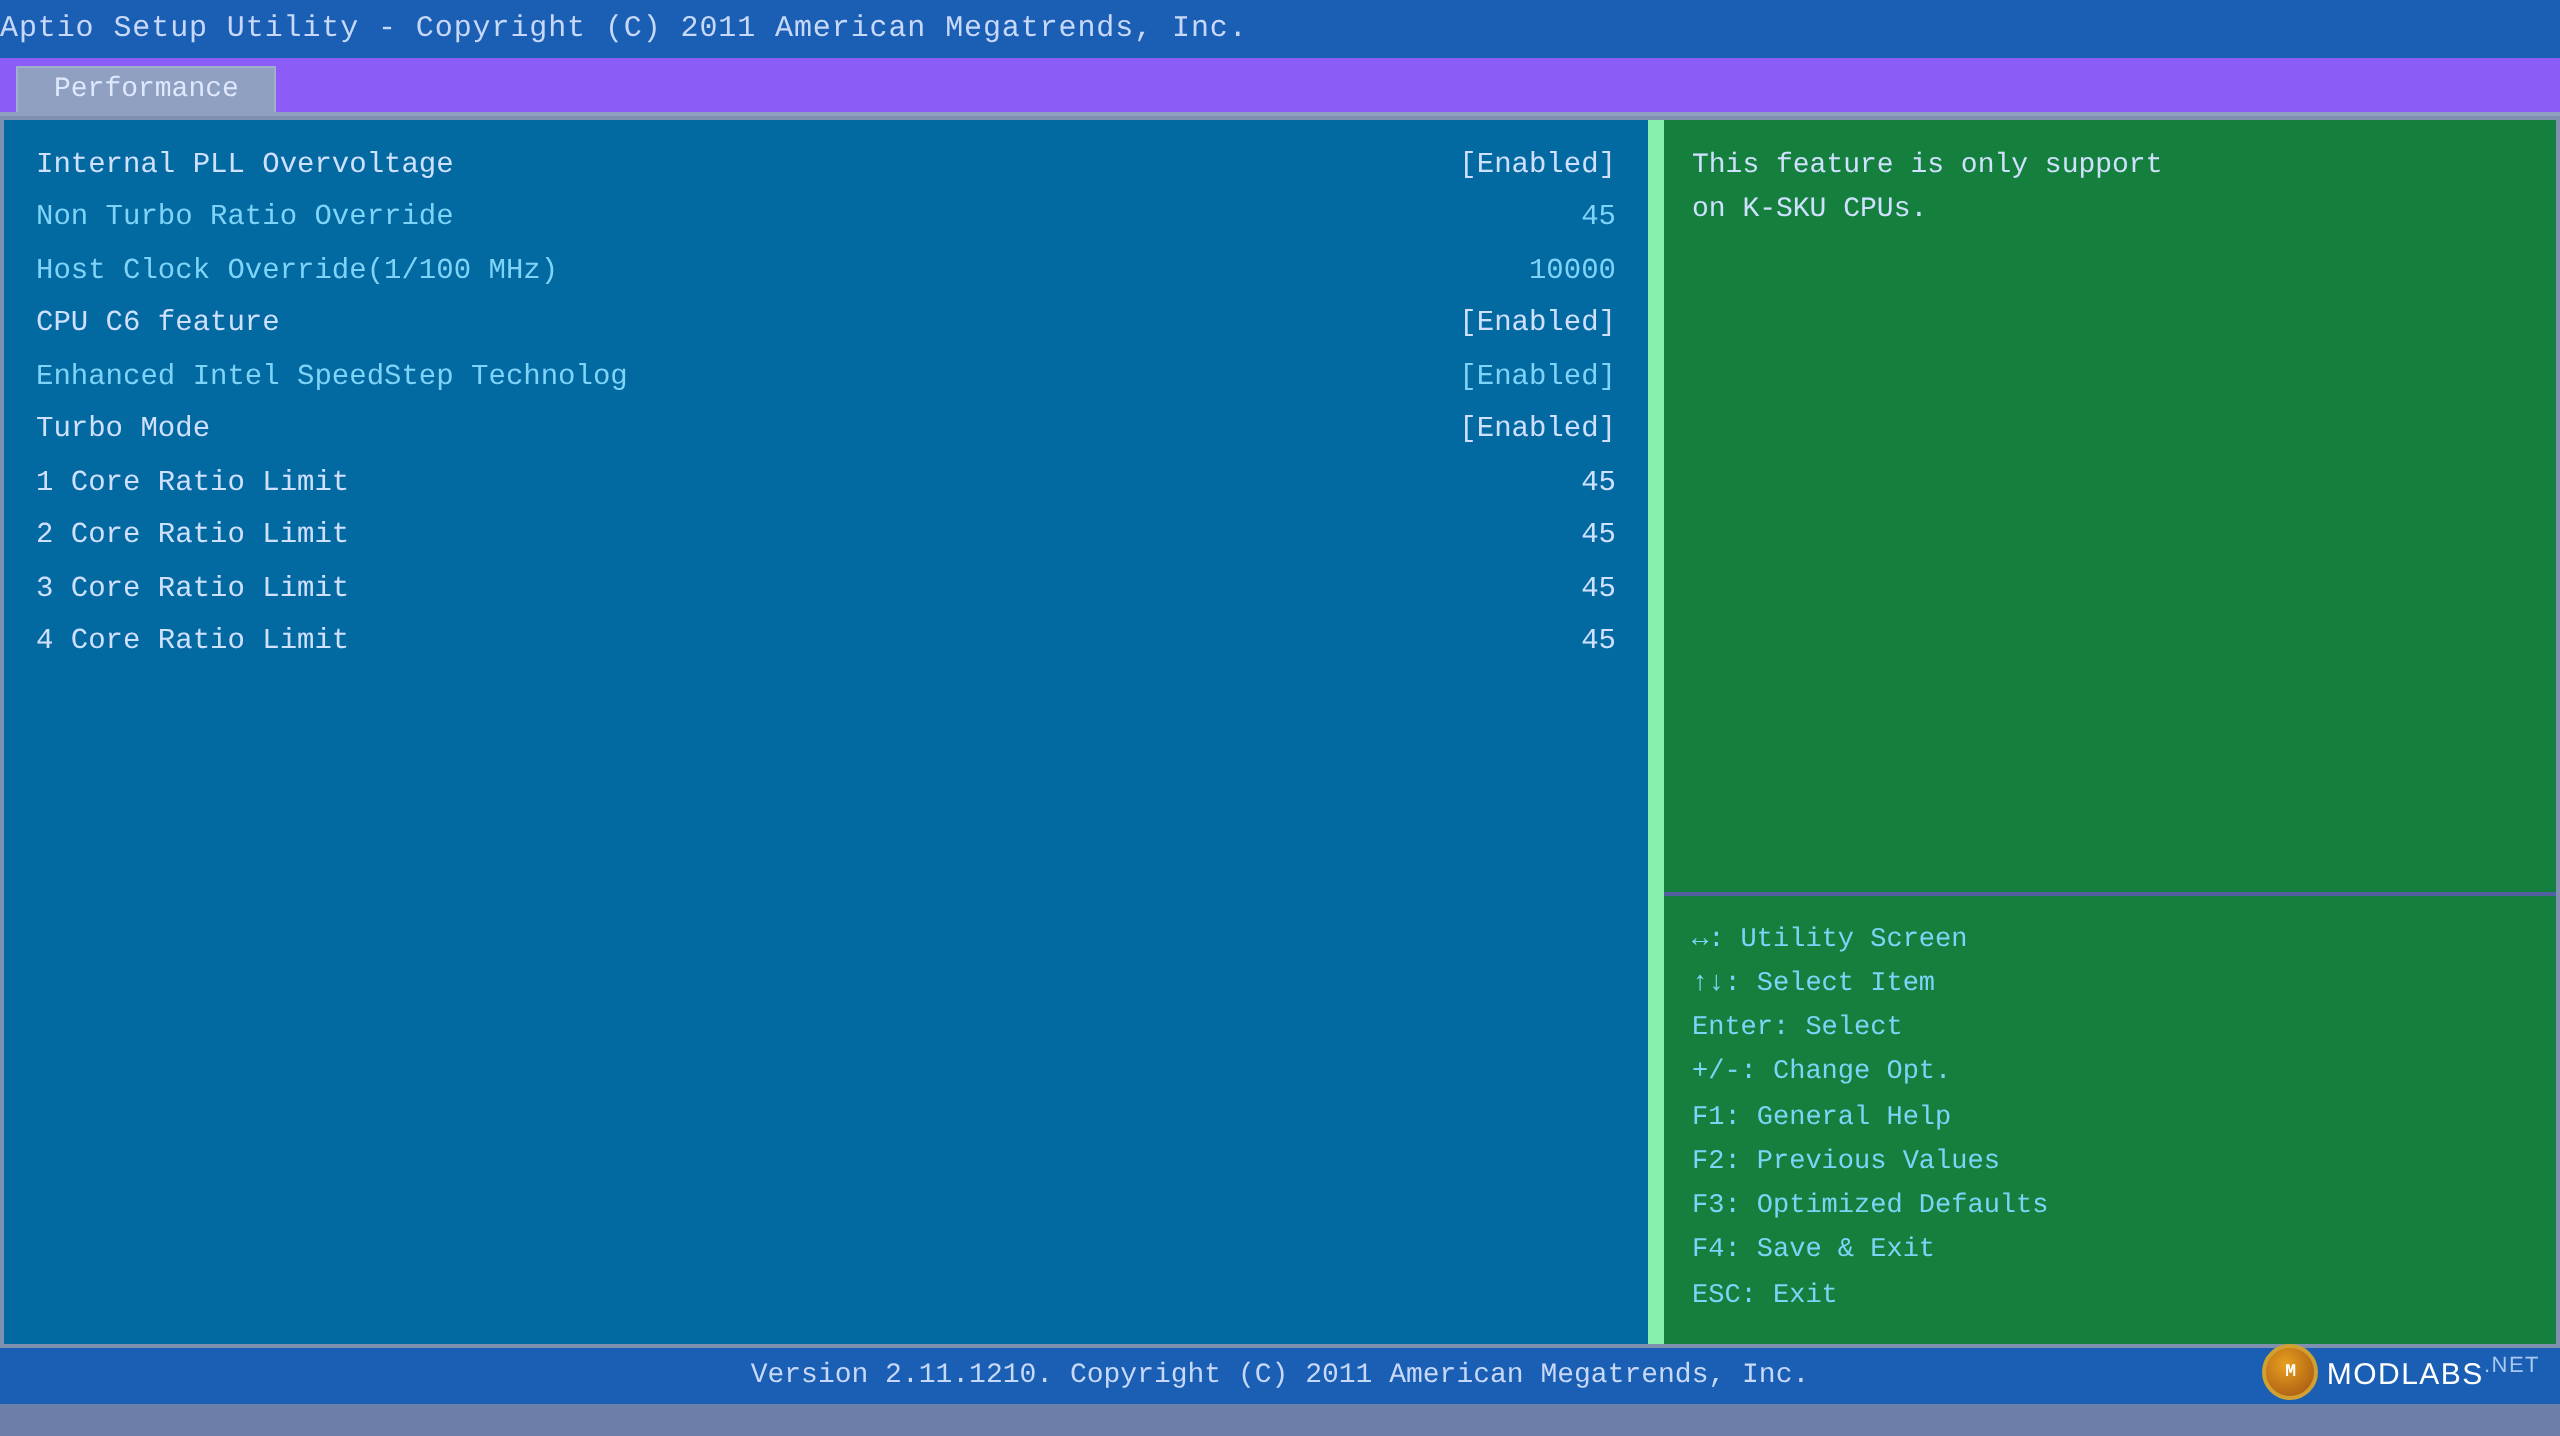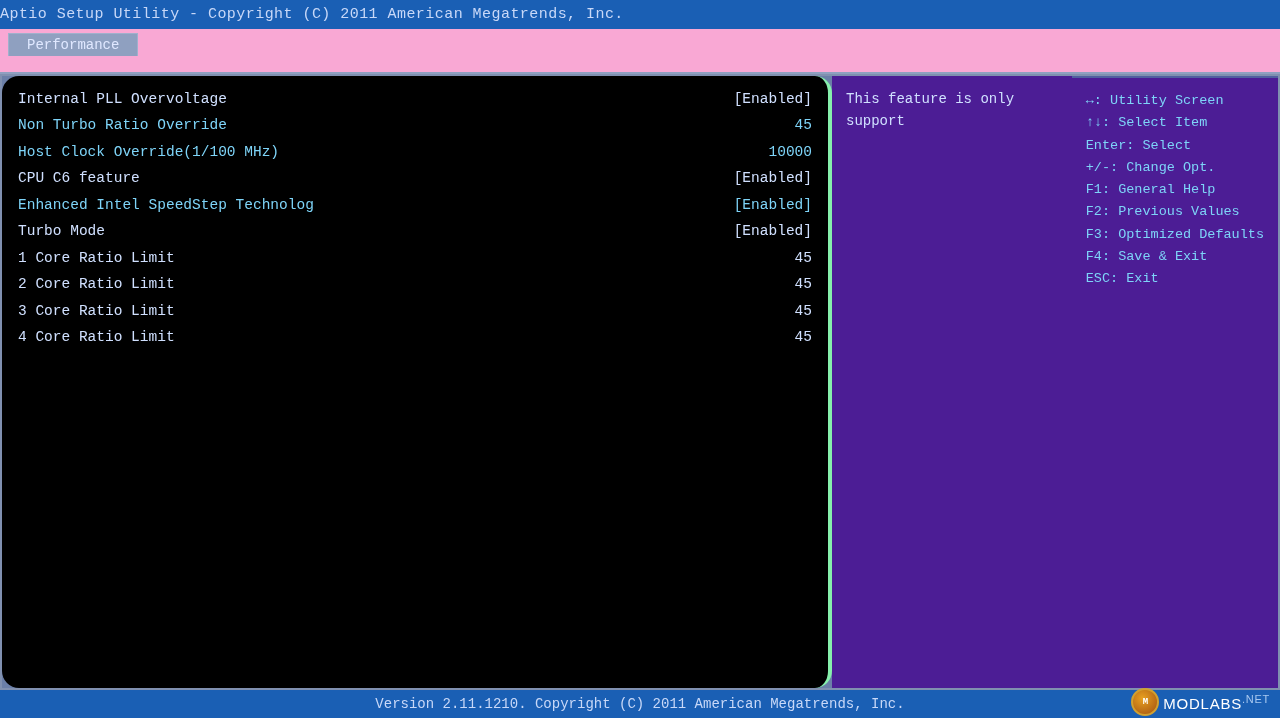--- a/index.html
+++ b/index.html
@@ -17,22 +17,22 @@
       background: #1a5fb4;
       color: #c8d8f8;
       text-align: left;
       font-size: 15px;
       padding: 6px 0;
       letter-spacing: 0.03em;
     }
 
     
     #tab-row {
-      background: #f9a8d4;
-      padding: 4px 0 16px 8px;
+      background: #8b5cf6;
+      padding: 4px 0 0 8px;
       border-bottom: 2px solid #8fa0c0;
     }
     #tab-performance {
       display: inline-block;
       background: #8fa0c0;
       color: #e0e8ff;
       border: 1px solid #a0b0cc;
       border-bottom: none;
       padding: 3px 18px;
       font-size: 14px;
@@ -42,25 +42,24 @@
     
     #main-content {
       display: flex;
       height: calc(718px - 42px - 30px - 30px);
       border: 2px solid #8090b0;
     }
 
     
     #left-panel {
       flex: 0 0 830px;
-      background: #000000;
+      background: #0369a1;
       padding: 10px 12px;
-      border-right: 4px solid #86efac;
+      border-right: 8px solid #86efac;
       overflow: hidden;
-      border-radius: 17px;
     }
 
     .menu-row {
       display: flex;
       justify-content: space-between;
       padding: 2px 4px;
       font-size: 14.5px;
       color: #d0e0ff;
       font-family: 'Courier New', Courier, monospace;
       line-height: 1.55;
@@ -74,23 +73,23 @@
     .menu-row.highlighted .label {
       color: #7ed4f8;
     }
     .menu-row.highlighted .value {
       color: #7ed4f8;
     }
 
     
     #right-panel {
       flex: 1;
-      background: #4c1d95;
-      display: flex;
-      flex-direction: row;
+      background: #15803d;
+      display: flex;
+      flex-direction: column;
     }
 
     #help-text {
       flex: 1;
       padding: 12px 14px;
       color: #d0e0ff;
       font-size: 14px;
       font-family: 'Courier New', Courier, monospace;
       line-height: 1.6;
     }
@@ -209,20 +208,21 @@
       </div>
       <div class="menu-row">
         <span class="label">4 Core Ratio Limit</span>
         <span class="value">45</span>
       </div>
     </div>
 
   <div id="right-panel">
     <div id="help-text">
       <div>This feature is only support</div>
+      <div>on K-SKU CPUs.</div>
     </div>
     <div id="key-help">
 
     <div>↔: Utility Screen</div>
         <div>↑↓: Select Item</div>
         <div>Enter: Select</div>
         <div>+/-: Change Opt.</div>
         <div>F1: General Help</div>
         <div>F2: Previous Values</div>
         <div>F3: Optimized Defaults</div>

